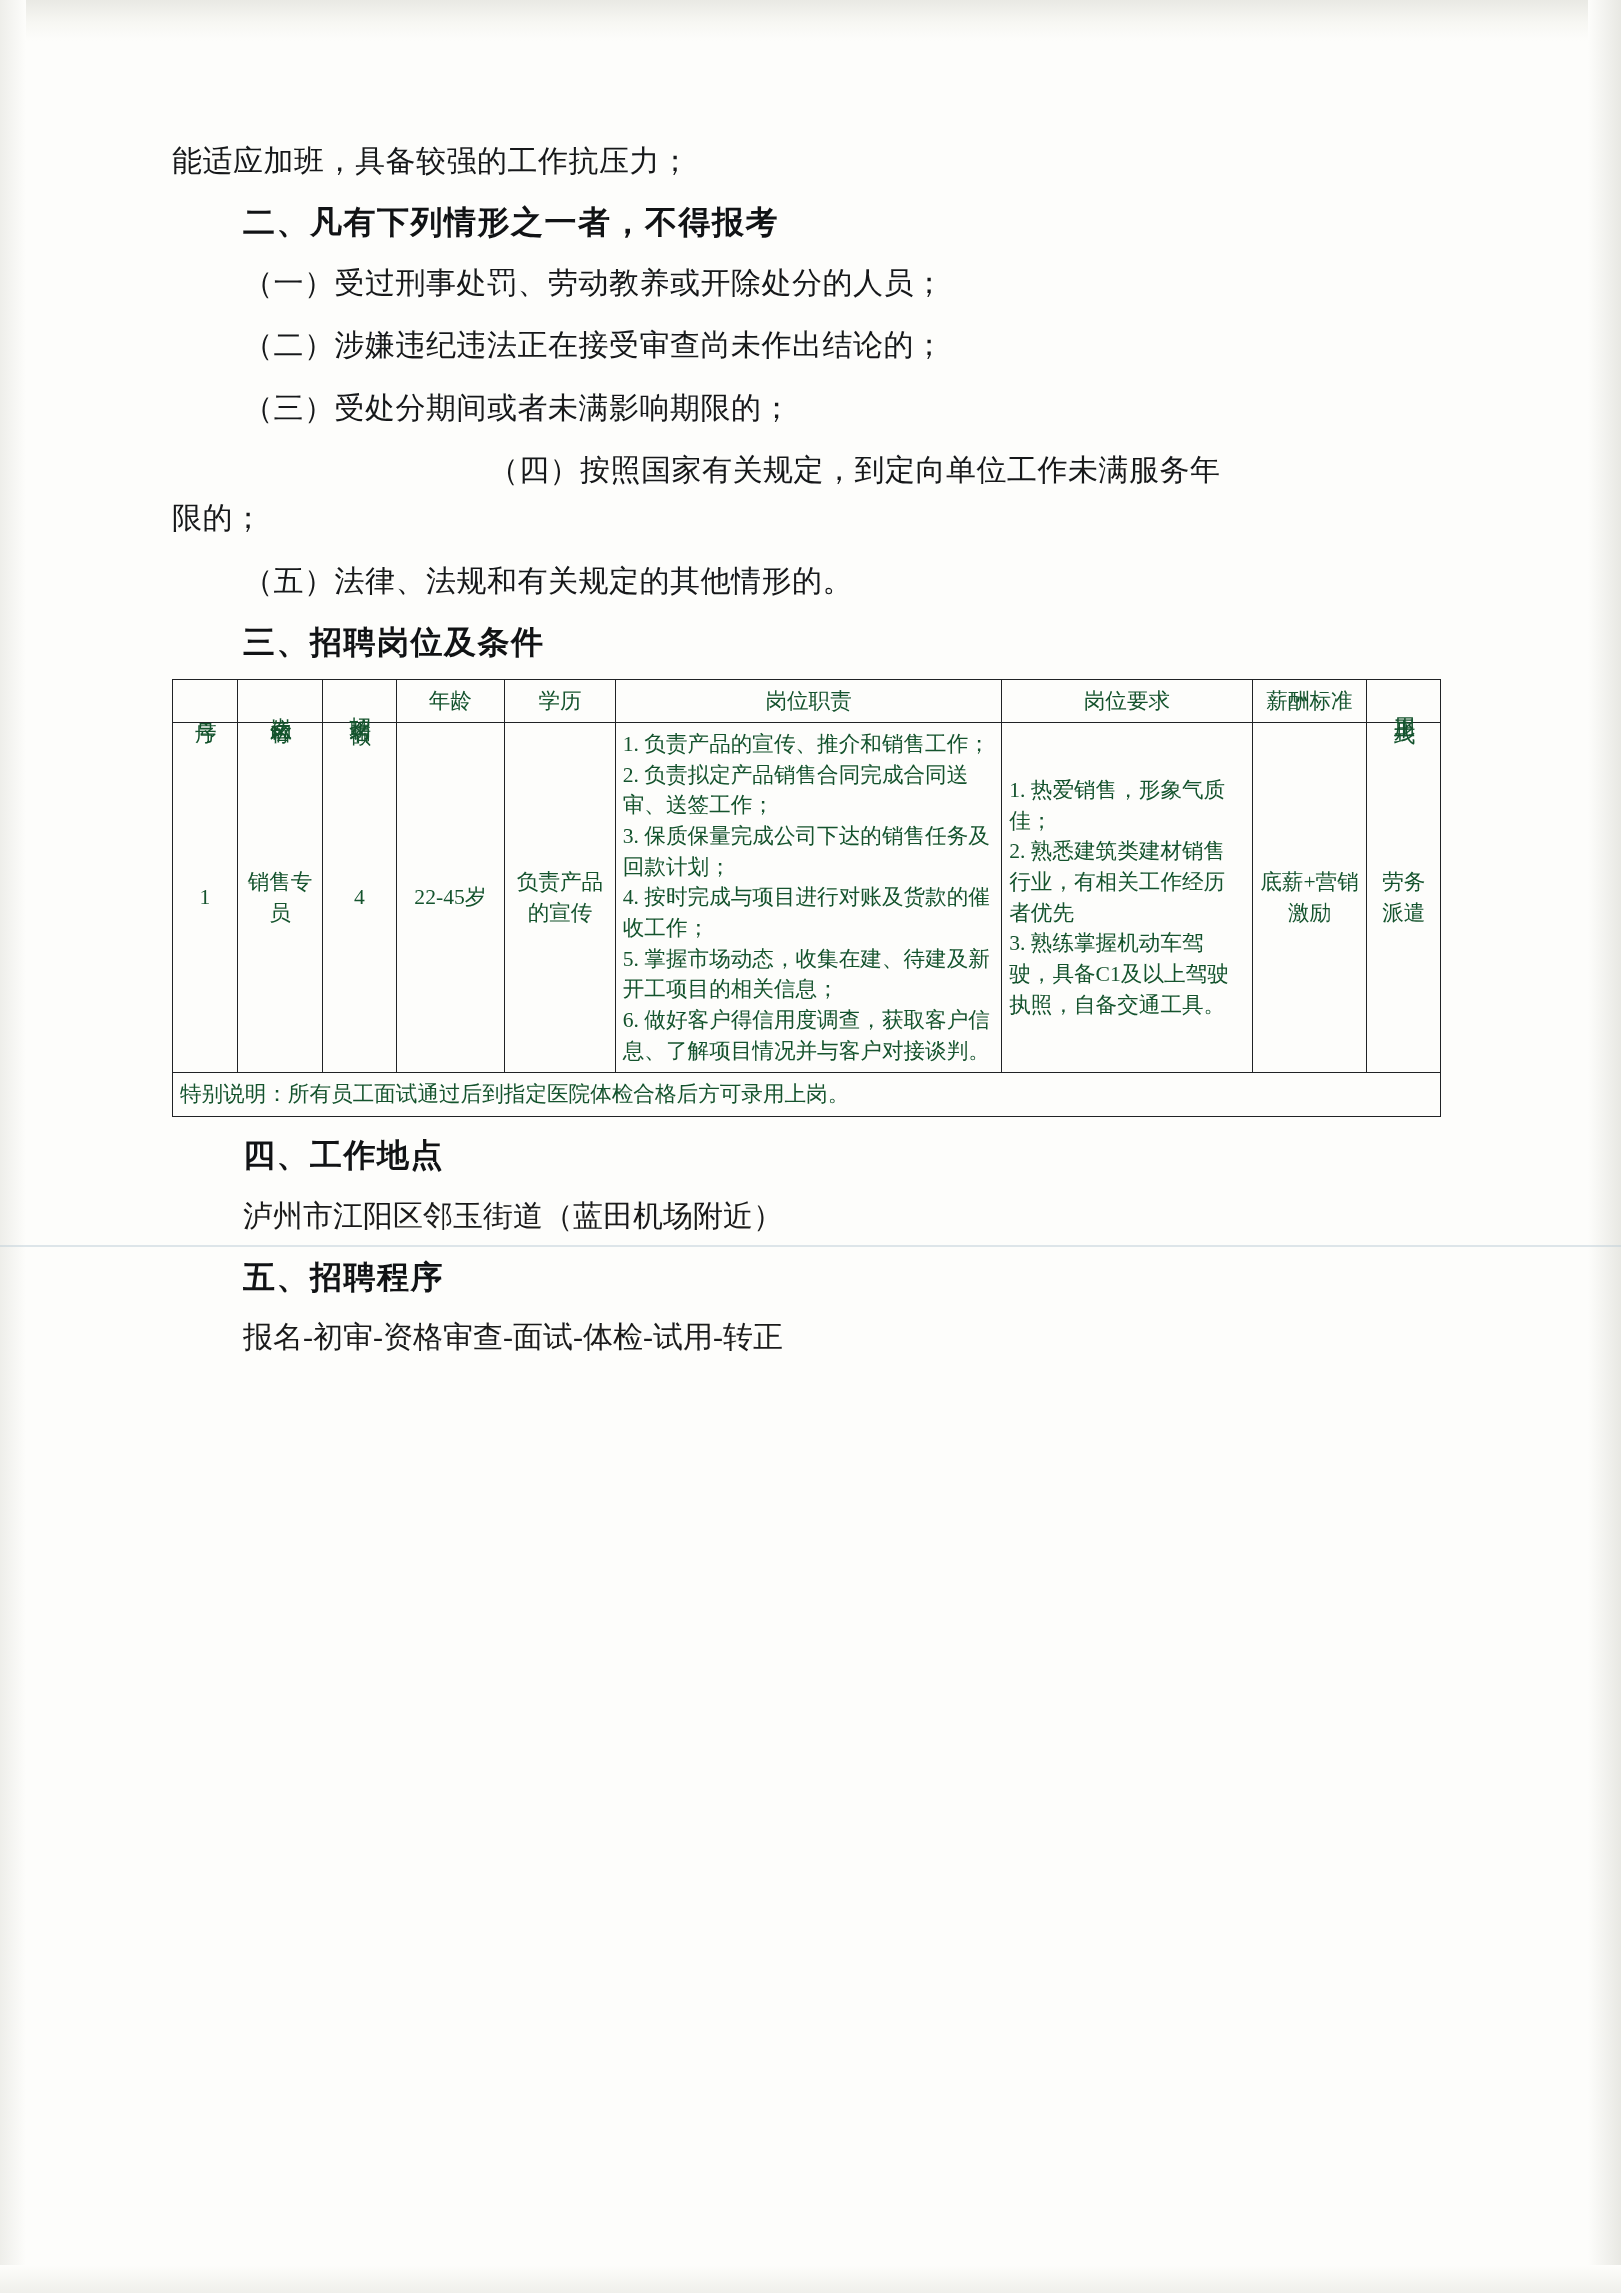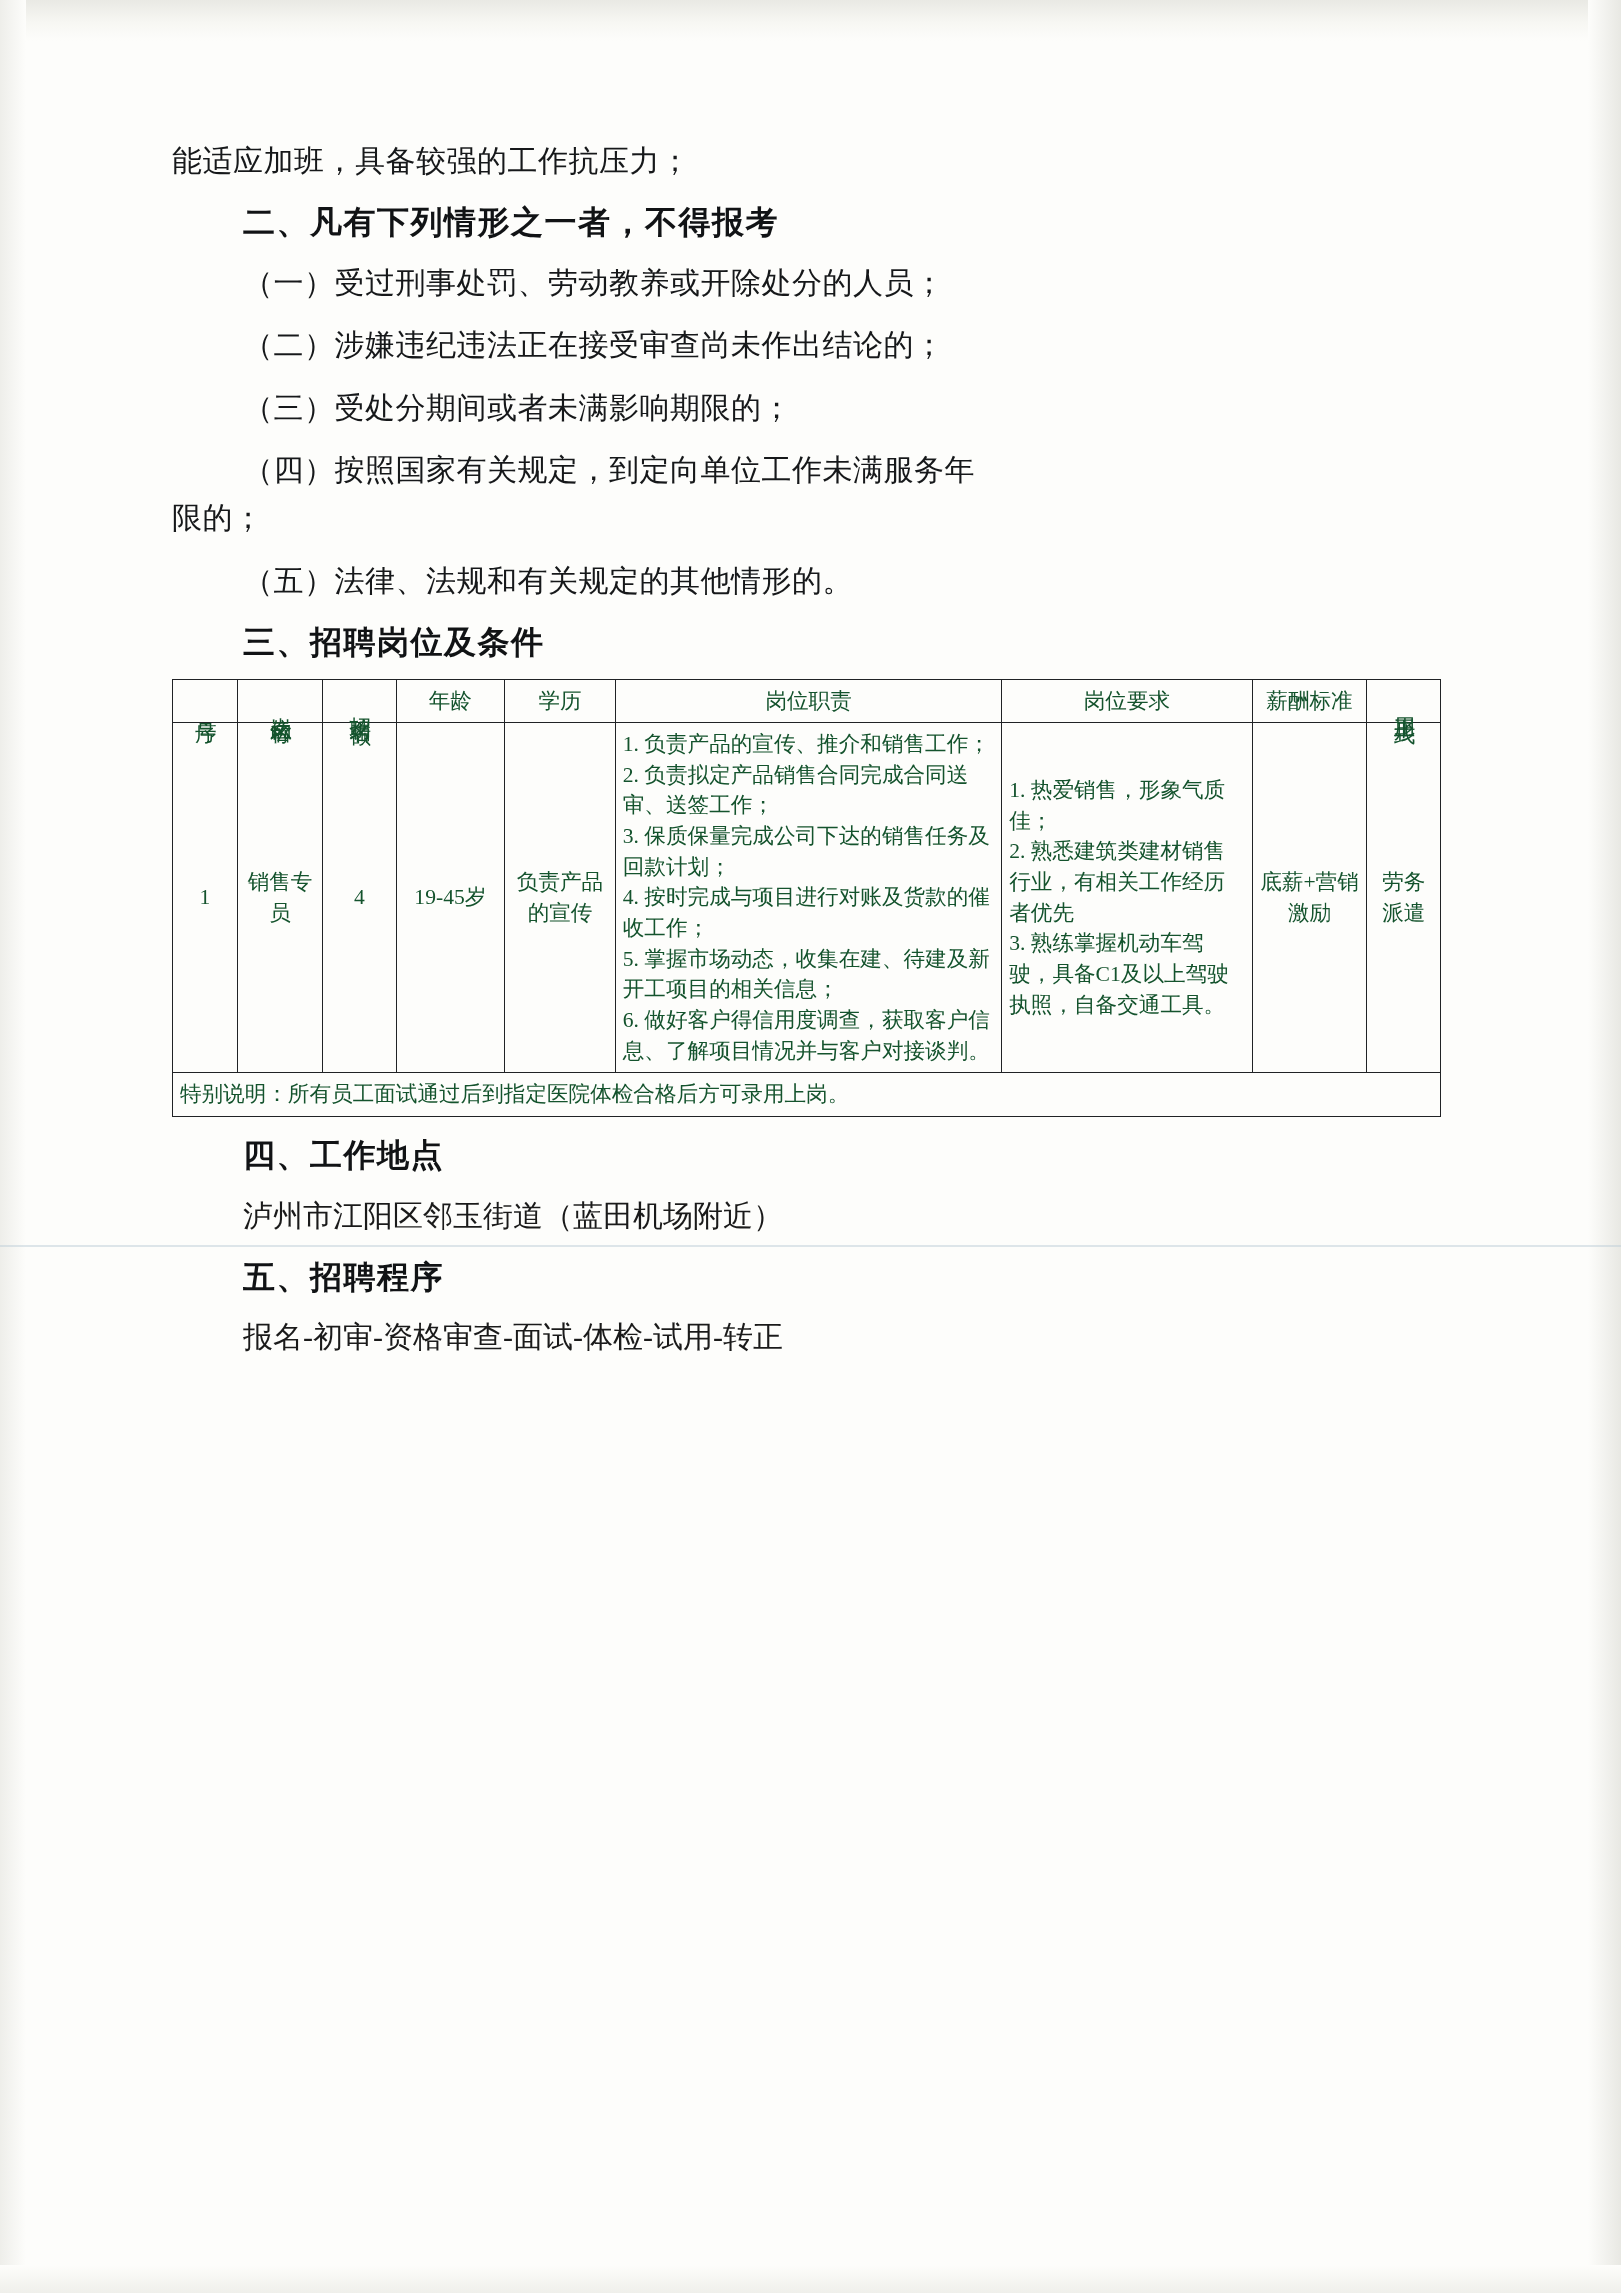--- a/index.html
+++ b/index.html
@@ -148,21 +148,21 @@
 
   <div class="content">
 
     <p class="para">能适应加班，具备较强的工作抗压力；</p>
 
     <h2 class="heading">二、凡有下列情形之一者，不得报考</h2>
 
     <p class="para indent">（一）受过刑事处罚、劳动教养或开除处分的人员；</p>
     <p class="para indent">（二）涉嫌违纪违法正在接受审查尚未作出结论的；</p>
     <p class="para indent">（三）受处分期间或者未满影响期限的；</p>
-    <p class="para indent" style="margin-bottom:0;">（四）按照国家有关规定，到定向单位工作未满服务年</p>
+    <p class="para indent" style="margin-bottom:0;text-align:center;">（四）按照国家有关规定，到定向单位工作未满服务年</p>
     <p class="para">限的；</p>
     <p class="para indent">（五）法律、法规和有关规定的其他情形的。</p>
 
     <h2 class="heading">三、招聘岗位及条件</h2>
 
     <table class="rec">
       <colgroup>
         <col style="width:61px">
         <col style="width:80px">
         <col style="width:69px">
@@ -184,21 +184,21 @@
           <th class="vert"><span>岗位要求</span></th>
           <th class="vert"><span>薪酬标准</span></th>
           <th class="vert"><span class="vstack">用工形式</span></th>
         </tr>
       </thead>
       <tbody>
         <tr>
           <td class="center-cell">1</td>
           <td class="center-cell">销售专员</td>
           <td class="center-cell">4</td>
-          <td class="center-cell">19-45岁</td>
+          <td class="center-cell">22-45岁</td>
           <td class="center-cell">负责产品的宣传</td>
           <td class="body-cell">
             <div class="dutylist">
               <p>1. 负责产品的宣传、推介和销售工作；</p>
               <p>2. 负责拟定产品销售合同完成合同送审、送签工作；</p>
               <p>3. 保质保量完成公司下达的销售任务及回款计划；</p>
               <p>4. 按时完成与项目进行对账及货款的催收工作；</p>
               <p>5. 掌握市场动态，收集在建、待建及新开工项目的相关信息；</p>
               <p>6. 做好客户得信用度调查，获取客户信息、了解项目情况并与客户对接谈判。</p>
             </div>

